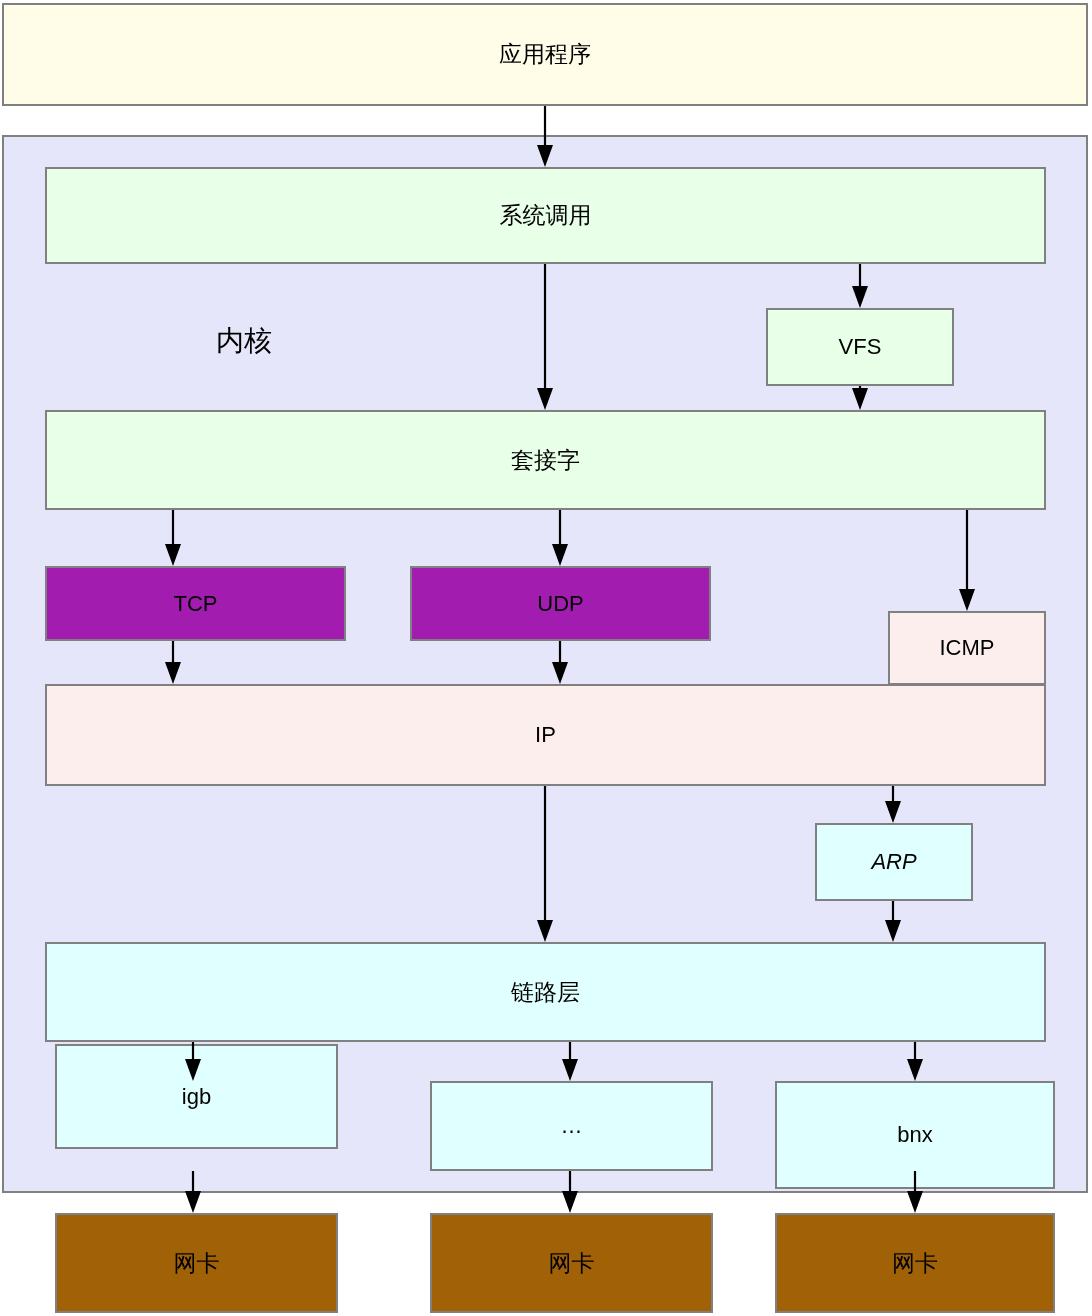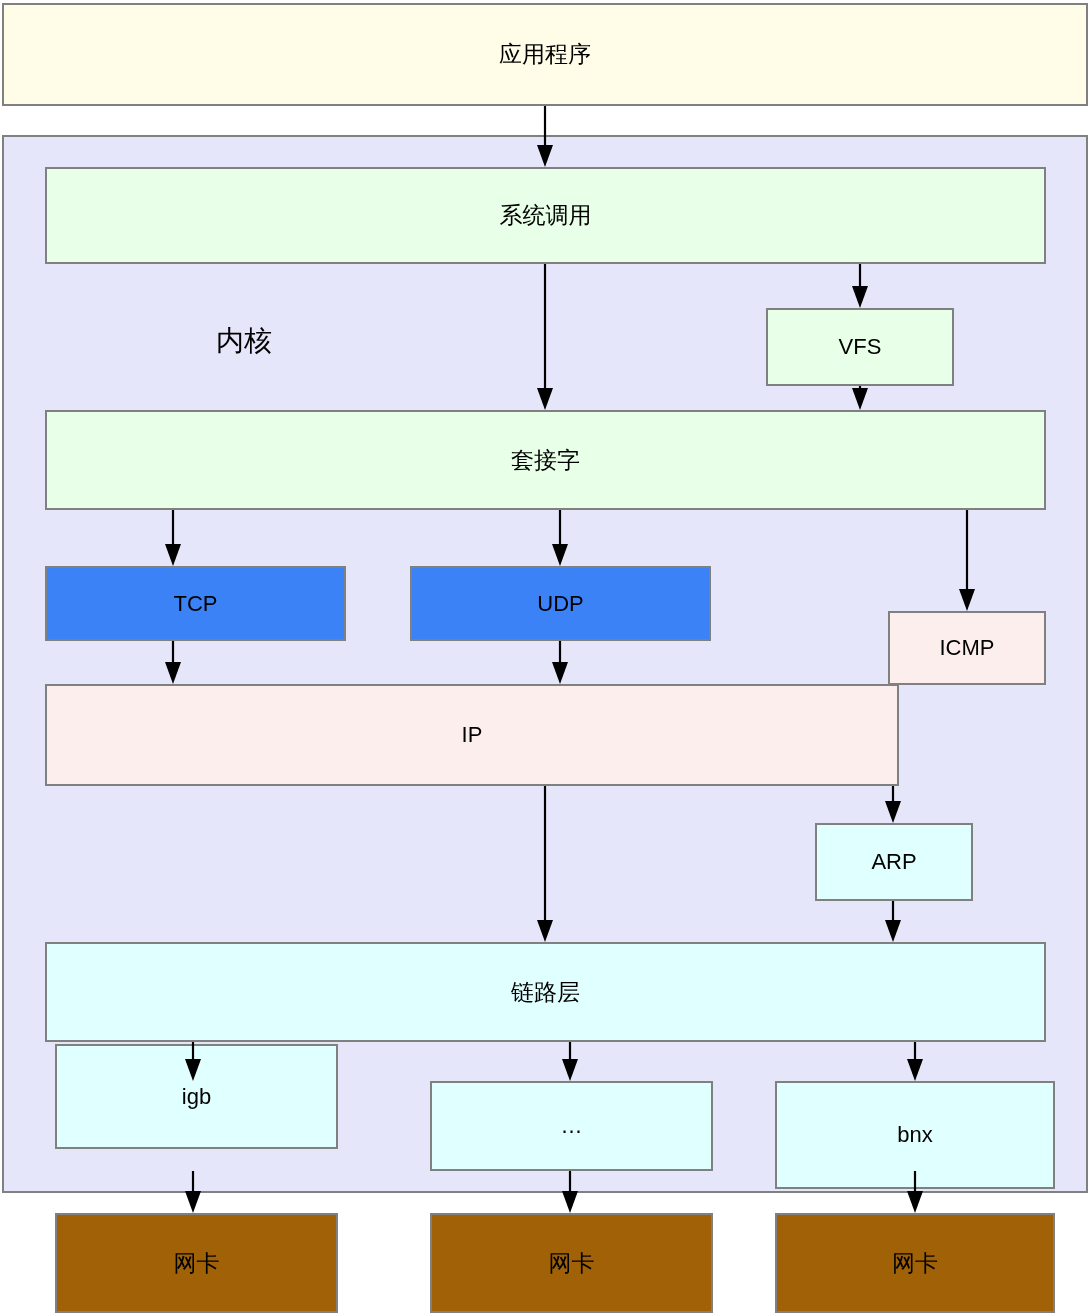--- a/index.html
+++ b/index.html
@@ -31,21 +31,21 @@
   }
   .box.cjk { font-size: 23px; }
   .container-box {
     position: absolute;
     box-sizing: border-box;
     border: 2px solid #808080;
   }
   .app-box     { background: #fffde7; }
   .kernel-box  { background: #e6e6fa; }
   .green-box   { background: #e8ffe8; }
-  .pink-box    { background: #3b82f6; }
+  .pink-box    { background: #a21caf; }
   .peach-box   { background: #fdeeee; }
   .cyan-box    { background: #e0ffff; }
   .white-box   { background: #a16207; }
 
   .kernel-label {
     position: absolute;
     font-size: 28px;
     color: #000000;
     white-space: nowrap;
   }
@@ -92,25 +92,25 @@
   </div>
 
   <div class="box pink-box" style="left:410px; top:566px; width:301px; height:75px;">
     <span>UDP</span>
   </div>
 
   <div class="box peach-box" style="left:888px; top:611px; width:158px; height:74px;">
     <span>ICMP</span>
   </div>
 
-  <div class="box peach-box" style="left:45px; top:684px; width:854px; height:102px;">
+  <div class="box peach-box" style="left:45px; top:684px; width:1001px; height:102px;">
     <span>IP</span>
   </div>
 
-  <div class="box cyan-box" style="left:815px; top:823px; width:158px; height:78px;">
+  <div class="box cyan-box" style="left:815px; top:823px; width:158px; height:78px;font-style:italic;">
     <span>ARP</span>
   </div>
 
   <div class="box cyan-box cjk" style="left:45px; top:942px; width:1001px; height:100px;">
     <span>链路层</span>
   </div>
 
   <div class="box cyan-box" style="left:55px; top:1036px; width:283px; height:105px;margin-top:8px;">
     <span>igb</span>
   </div>

